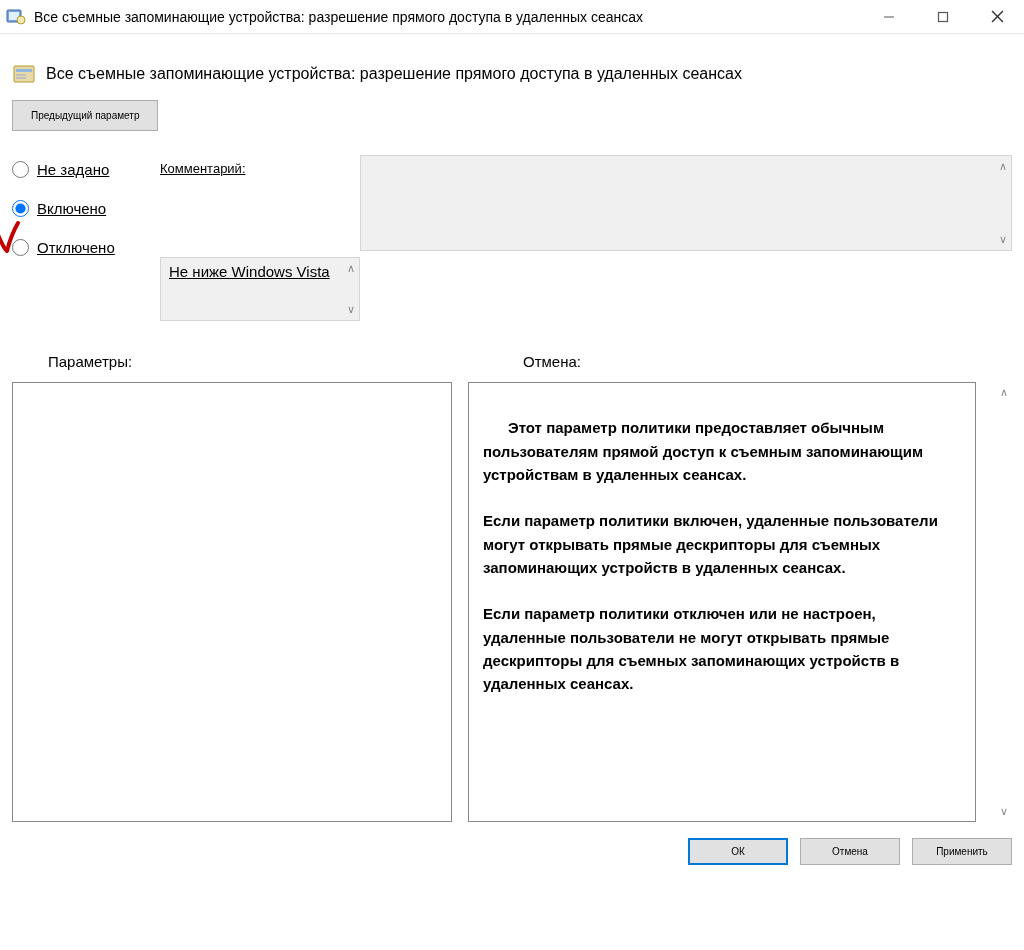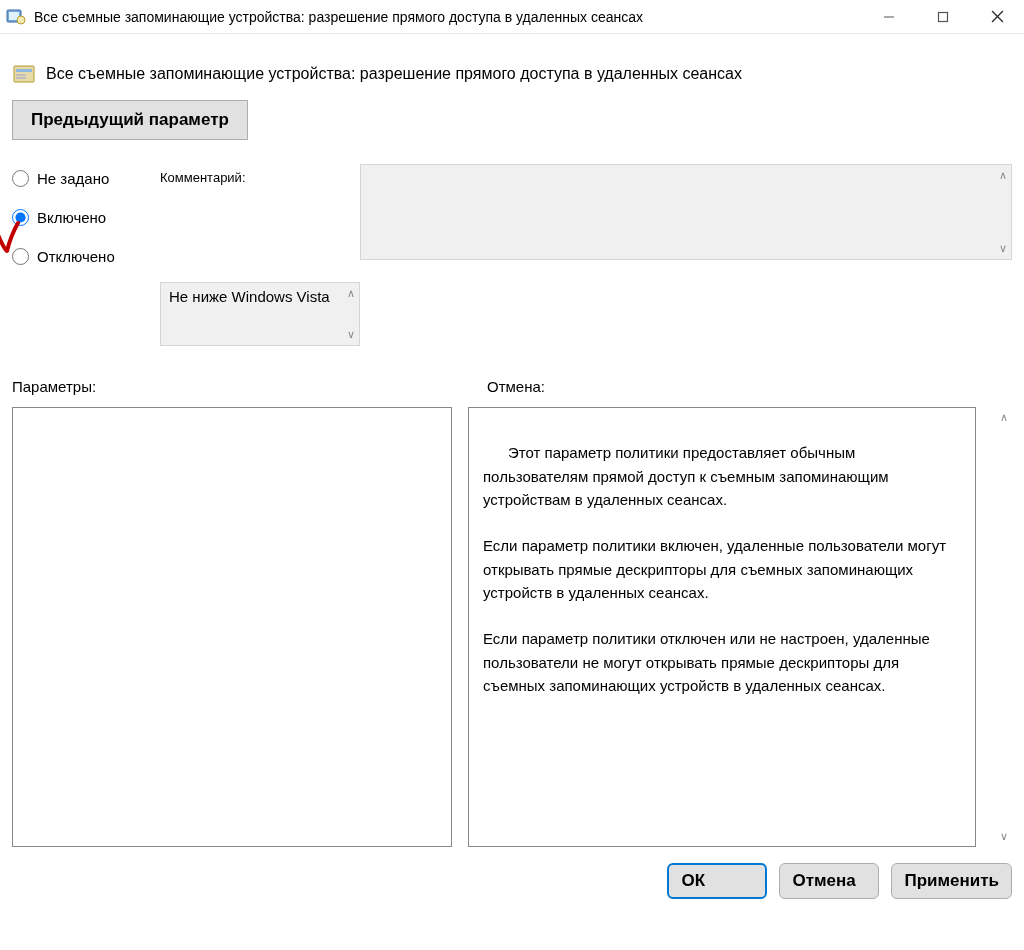--- a/index.html
+++ b/index.html
@@ -52,32 +52,32 @@
     display:inline-flex; align-items:center; justify-content:center;
   }
   .heading-row .heading { font-size: 16px; }
 
   
   .nav-buttons { display: flex; gap: 14px; margin-bottom: 24px; }
   .btn {
     background: #e1e1e1;
     border: 1px solid #adadad;
     padding: 9px 18px;
-    font-size: 17px;
+    font-size: 10px;
     cursor: pointer;
-    font-weight: bold;
   }
 
   
   .top-grid {
     display: grid;
     grid-template-columns: 148px 200px 1fr;
     grid-template-rows: auto auto;
-    row-gap: 22px;
+    row-gap: 6px;
     align-items: start;
+    text-decoration: underline;
   }
   .radio-group {
     grid-column: 1;
     grid-row: 1 / span 2;
     display: flex;
     flex-direction: column;
     gap: 22px;
     padding-top: 6px;
   }
   .radio-item { display: flex; align-items: center; gap: 8px; position: relative; }
@@ -105,20 +105,21 @@
   .scroll-arrow.up { top: 4px; }
   .scroll-arrow.down { bottom: 4px; }
 
   
   .lower-labels {
     display: grid;
     grid-template-columns: 455px 1fr;
     gap: 20px;
     margin-top: 32px;
     margin-bottom: 12px;
+    margin-left: 36px;
   }
 
   
   .panels {
     display: grid;
     grid-template-columns: 440px 1fr 20px;
     gap: 16px;
     height: 440px;
   }
   .panel {
@@ -126,39 +127,39 @@
     background: #fff;
     overflow: hidden;
     position: relative;
   }
   .panel-options { }
   .panel-help {
     padding: 10px 14px;
     font-size: 15px;
     line-height: 1.55;
     white-space: pre-wrap;
+    font-weight: bold;
   }
   .help-scroll {
     width: 18px;
     position: relative;
   }
   .help-scroll .scroll-arrow { right: 2px; }
 
   
   .footer {
     display: flex;
     justify-content: flex-end;
     gap: 12px;
     padding: 16px 12px;
   }
   .footer .btn {
     min-width: 100px;
-    text-align: left;
+    text-align: center;
     padding: 6px 12px;
-    border-radius: 6px;
   }
   .footer .btn.primary {
     background: #e1e1e1;
     border: 2px solid #0078d7;
   }
 
   
   .red-check {
     position: absolute;
     left: -6px;

